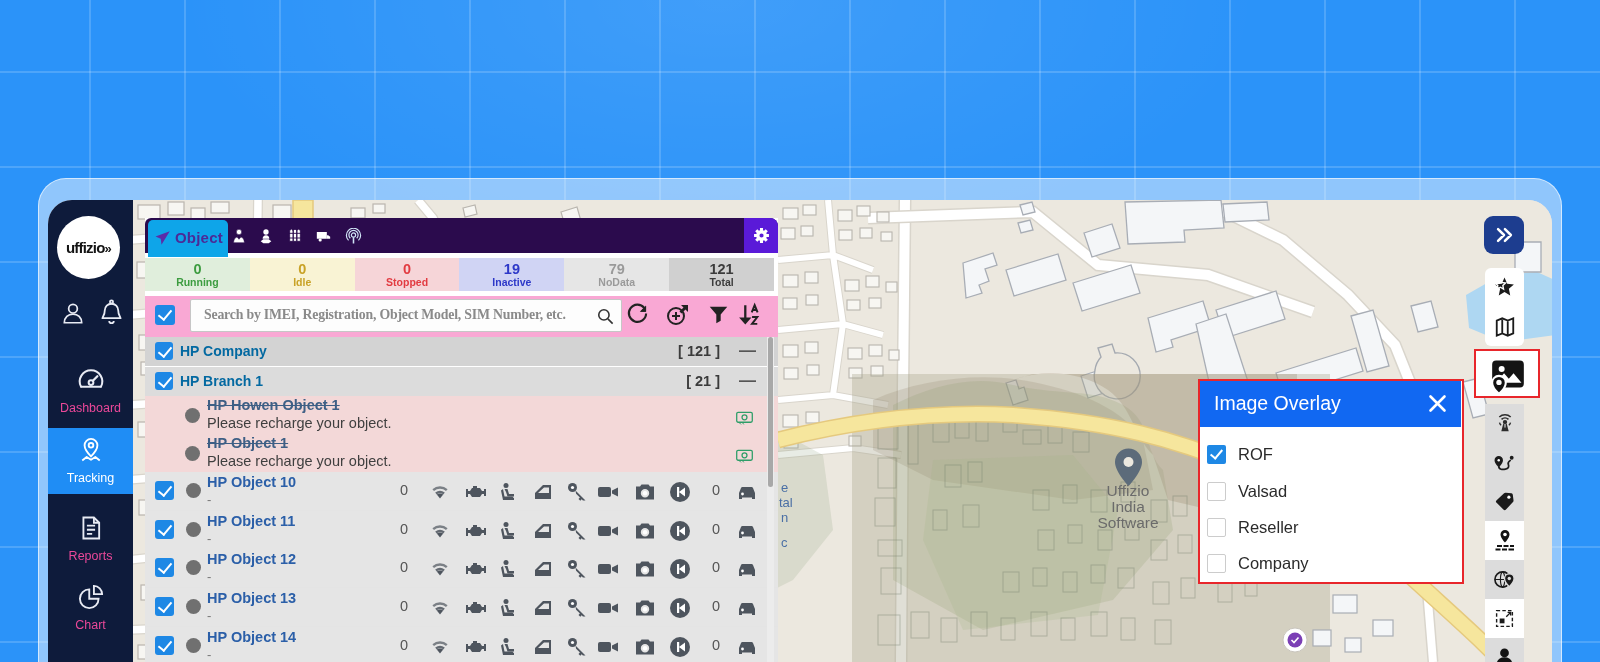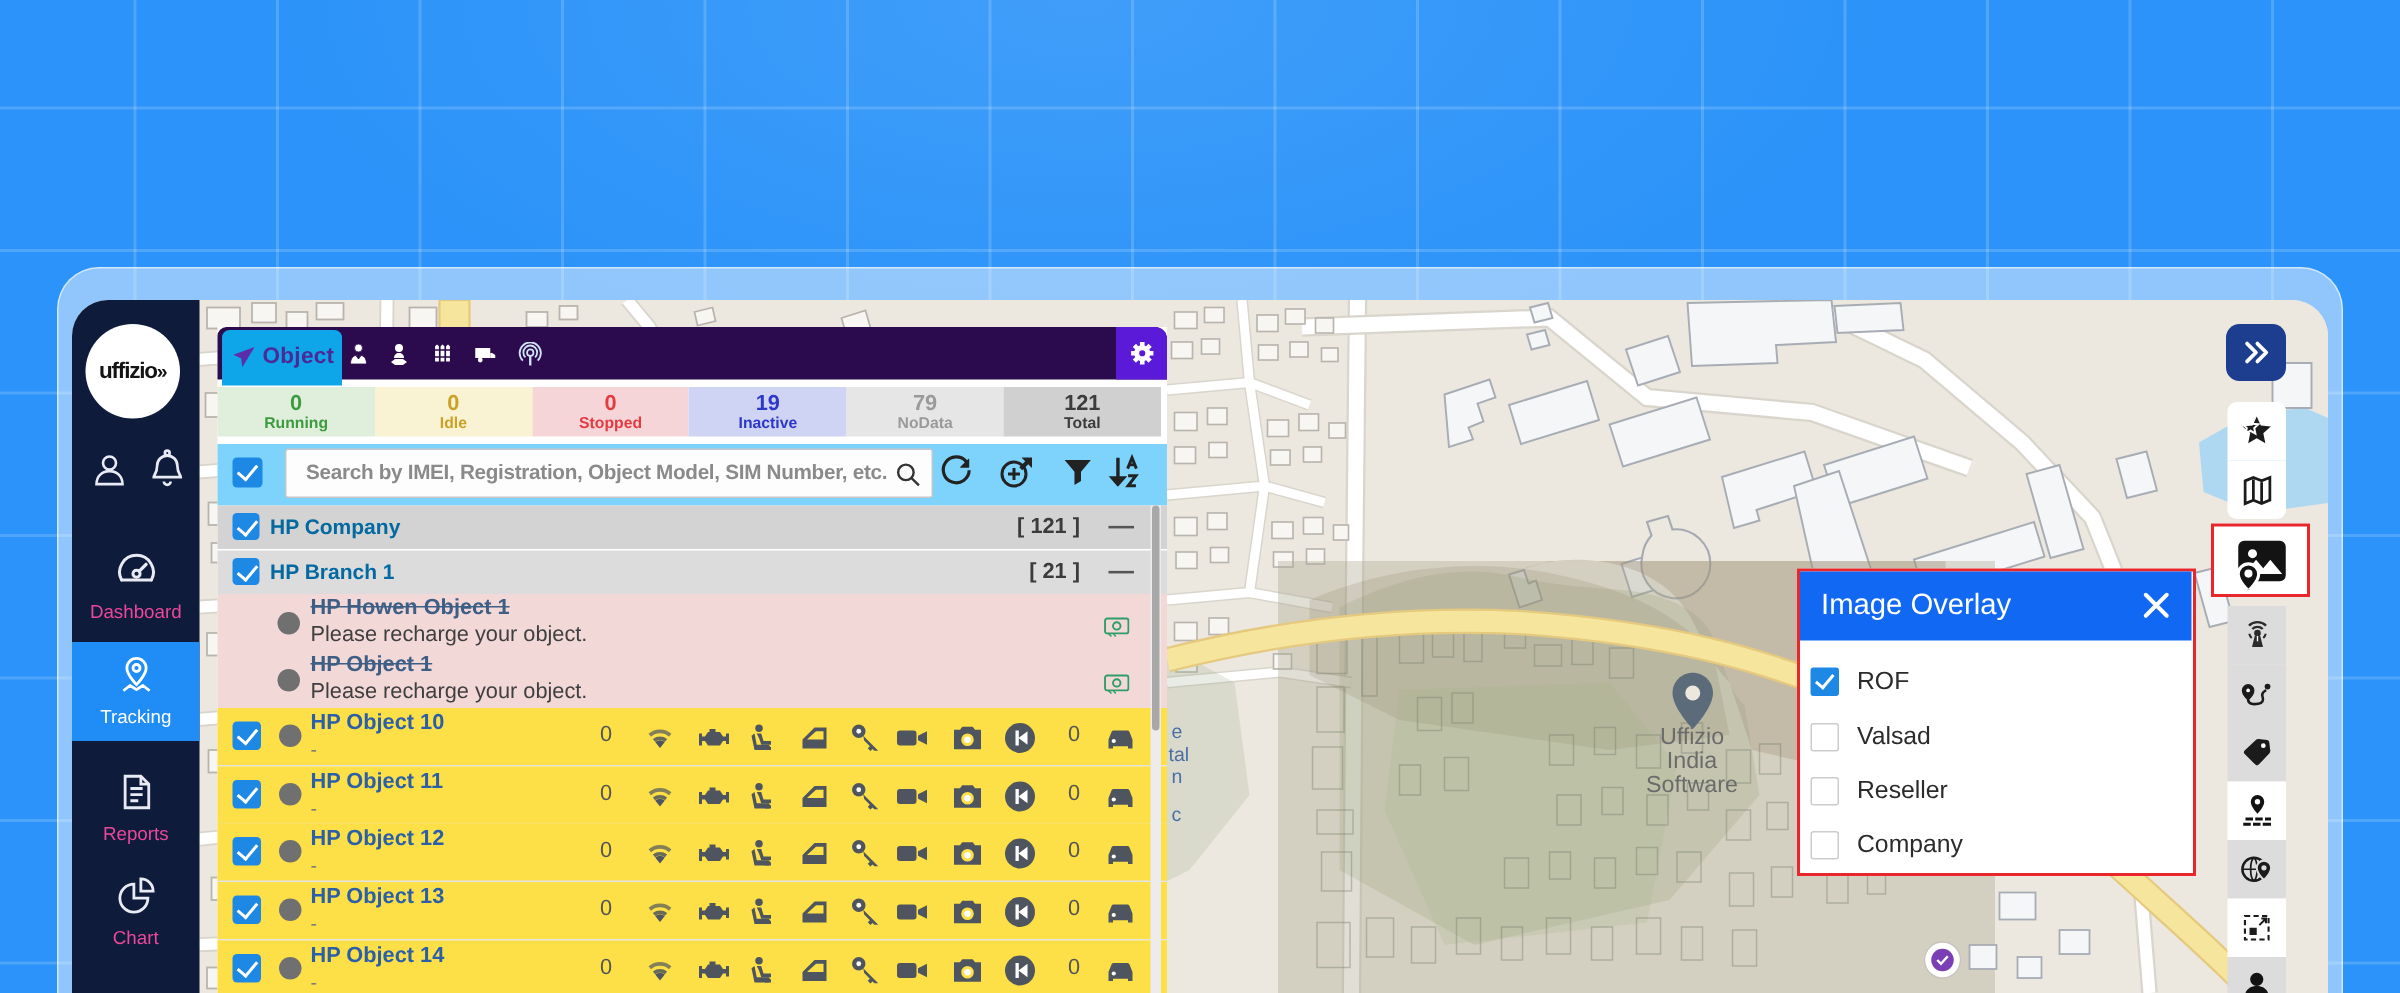--- a/index.html
+++ b/index.html
@@ -39,35 +39,35 @@
 #ptab { position:absolute; left:3px; top:2px; width:80px; height:37px; background:#0ea5e9; border-radius:5px 5px 0 0; }
 #ptab .txt { position:absolute; left:27px; top:9px; font-size:15px; font-weight:bold; color:#4b2a97; letter-spacing:0.2px; }
 #pgear { position:absolute; right:0; top:0; width:34px; height:35px; background:#5a1ad8; border-radius:0 8px 0 0; }
 .hicon { position:absolute; top:10px; }
 
 #statusbar { position:absolute; left:0; top:40px; width:629px; height:33px; display:flex; }
 .seg { width:104.83px; height:33px; text-align:center; padding-top:3px; }
 .seg .n { font-size:14.5px; font-weight:bold; }
 .seg .l { font-size:10.5px; font-weight:bold; margin-top:-1px; }
 
-#searchrow { position:absolute; left:0; top:78px; width:633px; height:41px; background:#7dd3fc; }
+#searchrow { position:absolute; left:0; top:78px; width:633px; height:41px; background:#f9a8d4;font-family:Liberation Serif, serif; }
 .cb { width:20px; height:20px; background:#1e88e5; border-radius:3px; position:absolute; }
 .cb:after { content:""; position:absolute; left:6px; top:2px; width:6px; height:11px; border:solid #fff; border-width:0 2.5px 2.5px 0; transform:rotate(40deg); }
 #searchbox { position:absolute; left:45px; top:3px; width:432px; height:33px; border:1px solid #c6c6c6; border-radius:2px; background:#fdfdfd; }
 #searchbox span { position:absolute; left:13px; top:7px; font-size:13.8px; font-weight:bold; color:#8a8a8a; white-space:nowrap; letter-spacing:-0.2px; }
 
 .grow { position:absolute; left:0; width:633px; height:29px; }
 .grow .t { position:absolute; left:35px; top:6px; font-size:14px; font-weight:bold; color:#0369a1; }
 .grow .br { position:absolute; right:58px; top:6px; font-size:14.5px; font-weight:bold; color:#3b3b3b; }
 .grow .mn { position:absolute; right:22px; top:4px; font-size:17px; font-weight:bold; color:#555; }
 .pinkrow { position:absolute; left:0; width:633px; height:38px; background:#f3d8d8; }
 .pinkrow .t1 { position:absolute; left:62px; top:1px; font-size:14.5px; font-weight:bold; color:#3e5f85; text-decoration:line-through; }
 .pinkrow .t2 { position:absolute; left:62px; top:19px; font-size:14.5px; color:#3f3f3f; }
 .dot { position:absolute; width:15px; height:15px; border-radius:50%; background:#707070; }
-.objrow { position:absolute; left:0; width:633px; height:38.7px; background:#fde047; border-bottom:1px solid #e4e4e4; }
+.objrow { position:absolute; left:0; width:633px; height:38.7px; background:#e5e5e5; border-bottom:1px solid #e4e4e4; }
 .objrow .t1 { position:absolute; left:62px; top:2px; font-size:14.5px; font-weight:bold; color:#2b5fa8; }
 .objrow .t2 { position:absolute; left:62px; top:20px; font-size:13px; color:#777; }
 .objrow .z { position:absolute; top:10px; font-size:14.5px; color:#555; }
 
 #collapse { position:absolute; left:1436px; top:16px; width:40px; height:38px; background:#1d3d8f; border-radius:9px; text-align:center; }
 .tbtn { position:absolute; left:1437px; width:39px; height:39px; background:#fff; }
 .tbtn.g { background:#dcdcdc; }
 #redbox { position:absolute; left:1426px; top:149px; width:66px; height:49px; border:2.5px solid #e8262b; background:#fff; }
 
 #popup { position:absolute; left:1150px; top:179px; width:266px; height:205px; background:#fff; border:2.5px solid #e8262b; }

